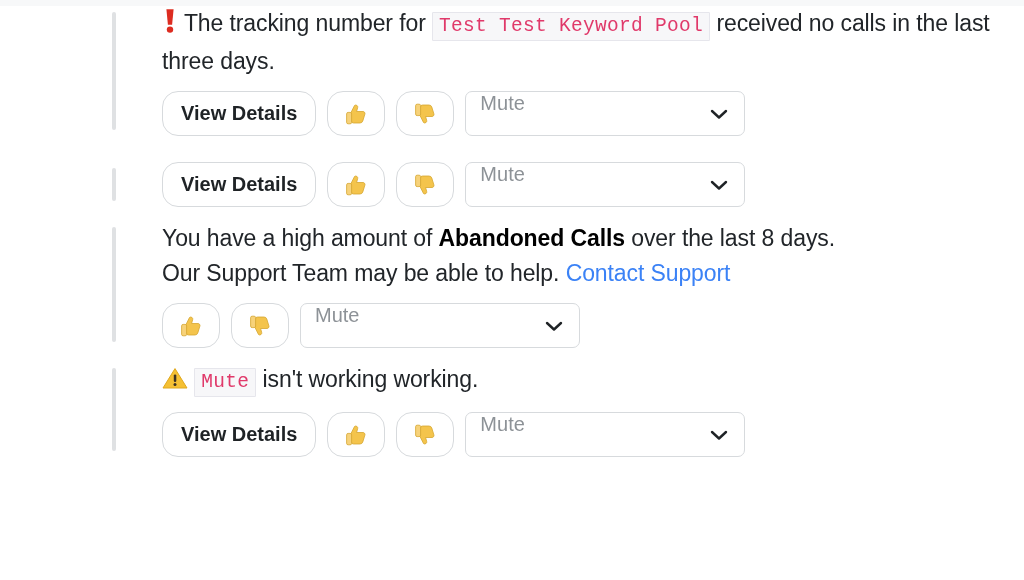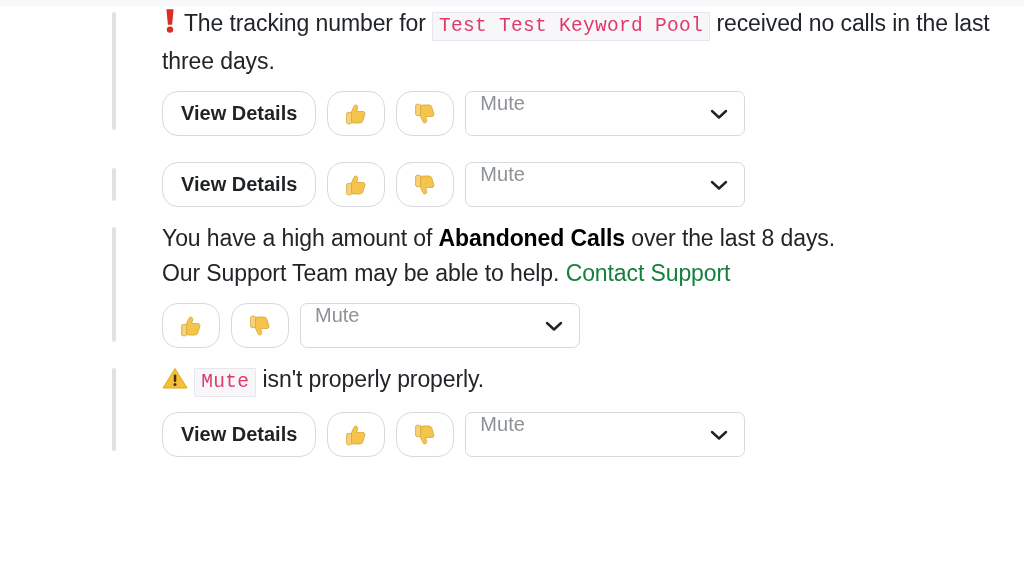--- a/index.html
+++ b/index.html
@@ -73,21 +73,21 @@
     color: #e0396a;
     background: #f7f7f9;
     border: 1px solid #e6e6ec;
     border-radius: 1px;
     padding: 2px 6px 3px 6px;
     white-space: nowrap;
     letter-spacing: 0.3px;
   }
 
   a.link {
-    color: #15803d;
+    color: #3b82f6;
     text-decoration: none;
   }
   a.link.strong {
     color: #000000;
     font-weight: bold;
     margin-top: 16px;
   }
 
   
   .actions {
@@ -279,21 +279,21 @@
     <div class="notif-body">
       <div class="msg">
         <div>
           <span class="ic">
             <svg width="26" height="23" viewBox="0 0 26 23">
               <path d="M13 1.6 L25 21 H1 z" fill="#f5c033" stroke="#e0a91f" stroke-width="1"></path>
               <rect x="11.8" y="7.4" width="2.5" height="7.6" rx="1.2" fill="#3b3022"></rect>
               <circle cx="13" cy="17.6" r="1.5" fill="#3b3022"></circle>
             </svg>
           </span>
-          <code class="chip">Mute</code><span> isn't properly properly.</span>
+          <code class="chip">Mute</code><span> isn't working working.</span>
         </div>
       </div>
       <div class="actions">
         <button class="btn btn-details">View Details</button>
         <button class="btn btn-icon">
           <span class="ic">
             <svg width="24" height="24" viewBox="0 0 24 24">
               <path d="M7 10.5 L10.5 3.5 a2 2 0 0 1 3.2 2 L12.6 9.5 H19 a2 2 0 0 1 1.9 2.6 l-2.1 6.8 a3 3 0 0 1 -2.9 2.1 H9.5 a2 2 0 0 1 -2 -2 V12 z" fill="#f4c44c" stroke="#d6a62f" stroke-width="0.8"></path>
               <rect x="2.6" y="10.4" width="5" height="11.4" rx="1.5" fill="#f7d27a" stroke="#d6a62f" stroke-width="0.8"></rect>
             </svg>

